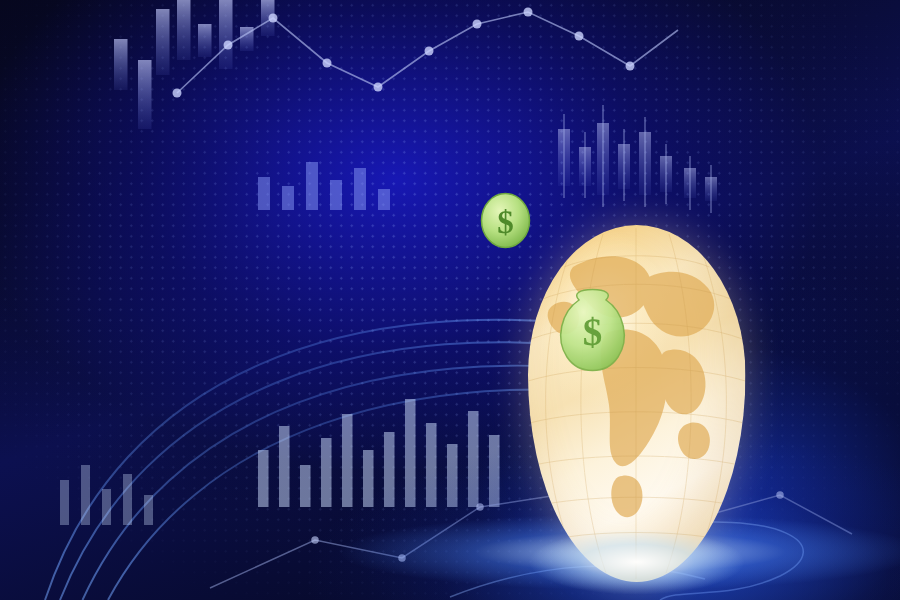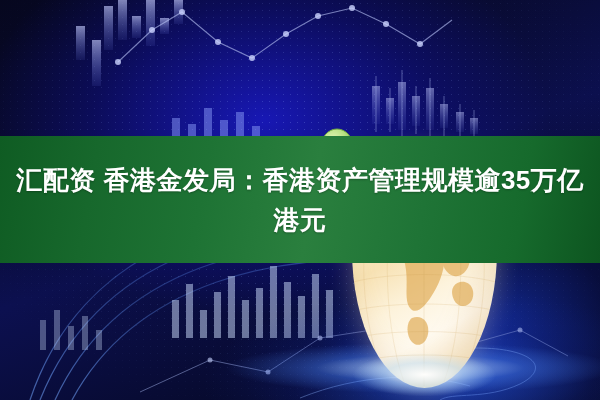--- a/index.html
+++ b/index.html
@@ -313,17 +313,14 @@
       <radialGradient id="bagG" cx="36%" cy="28%" r="78%">
         <stop offset="0%" stop-color="#e8f8bf"></stop>
         <stop offset="55%" stop-color="#bfe58c"></stop>
         <stop offset="100%" stop-color="#8cc457"></stop>
       </radialGradient>
     </defs>
     <path d="M20,8 C16,4 20,1 29,1 C38,1 42,4 38,8 C50,16 54,34 46,46 C38,58 20,58 12,46 C4,34 8,16 20,8 Z" fill="url(#bagG)" stroke="#7eb24b" stroke-width="1" opacity="0.95"></path>
     <text x="29" y="38" text-anchor="middle" font-size="26" font-weight="bold" font-family="Liberation Serif, DejaVu Serif, serif" fill="#5d9a33" opacity="0.9">$</text>
   </svg>
 
-  <div id="banner">
-    <div id="banner-title">汇配资 香港金发局：香港资产管理规模逾35万亿港元</div>
-  </div>
 
 </div>
 
 </body></html>

